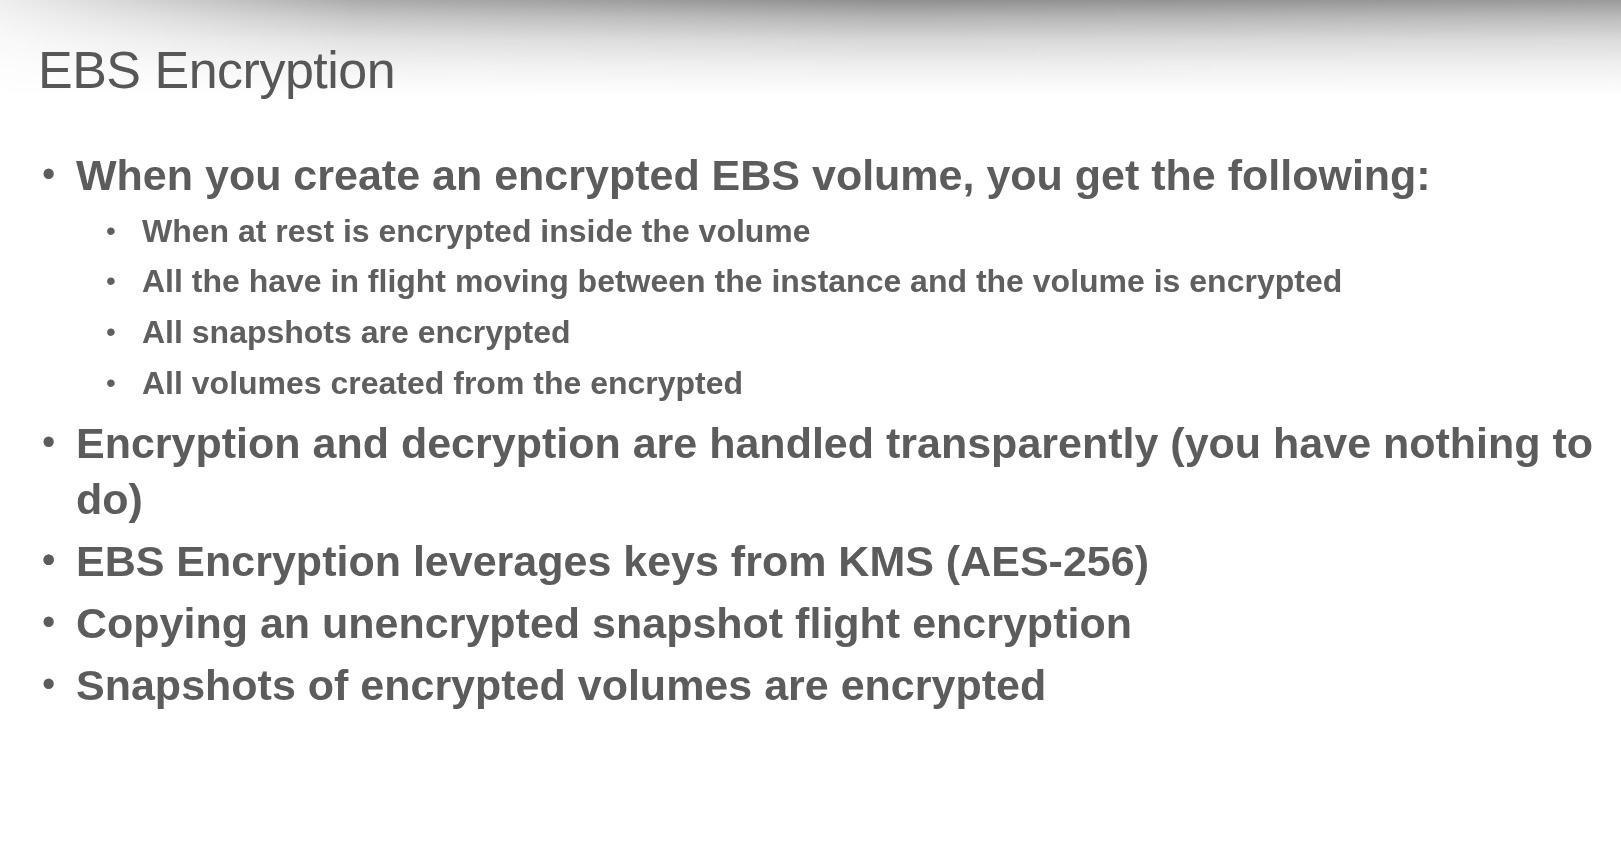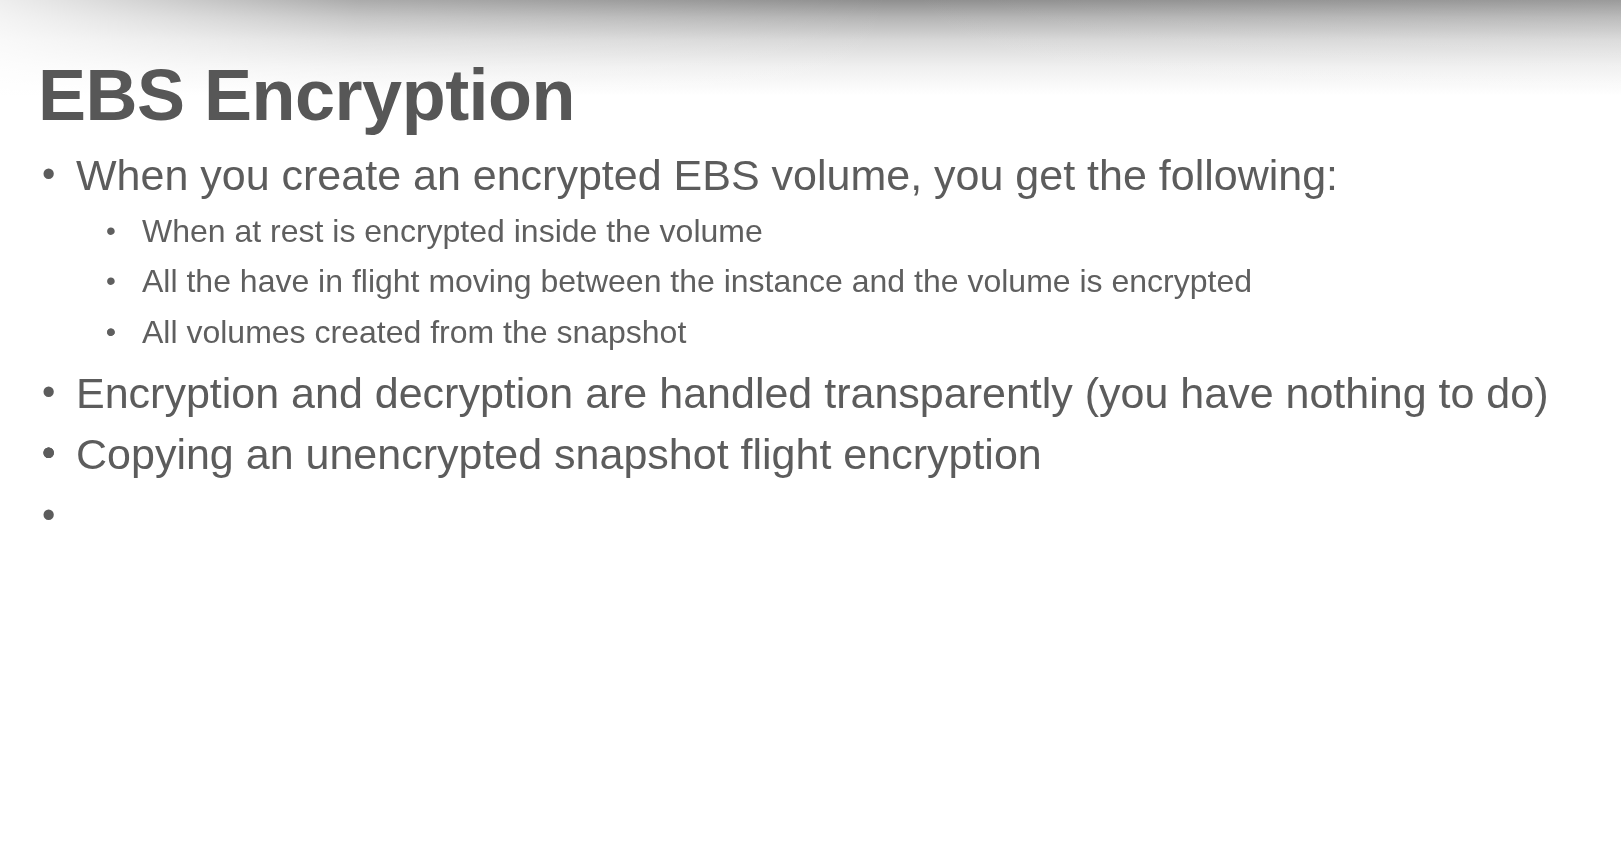--- a/index.html
+++ b/index.html
@@ -50,22 +50,22 @@
                 rgba(255,255,255,0.85) 0%,
                 rgba(255,255,255,0.25) 22%,
                 rgba(255,255,255,0.0) 55%,
                 rgba(255,255,255,0.1) 100%);
   }
 
   .slide-title {
     position: absolute;
     left: 38px;
     top: 6px;
-    font-size: 72px;
-    font-weight: 700;
+    font-size: 52px;
+    font-weight: 400;
     line-height: 1.15;
     color: #575757;
     letter-spacing: -0.5px;
     white-space: nowrap;
   }
 
   .body-list {
     position: absolute;
     left: 34px;
     top: 148px;
@@ -109,20 +109,21 @@
     position: absolute;
     left: 30px;
     top: 0;
     font-size: 28px;
     line-height: 1.80;
     color: #5f5f5f;
   }
 
   .text {
     display: inline;
+    font-weight: bold;
   }
 </style>
 </head>
 <body>
 
 <div class="slide">
 
   <div class="top-band"></div>
 
   <h1 class="slide-title">EBS Encryption</h1>
@@ -136,44 +137,47 @@
         <li class="l2">
           <span class="bullet">•</span>
           <span class="text">When at rest is encrypted inside the volume</span>
         </li>
         <li class="l2">
           <span class="bullet">•</span>
           <span class="text">All the have in flight moving between the instance and the volume is encrypted</span>
         </li>
         <li class="l2">
           <span class="bullet">•</span>
+          <span class="text">All snapshots are encrypted</span>
         </li>
         <li class="l2">
           <span class="bullet">•</span>
-          <span class="text">All volumes created from the snapshot</span>
+          <span class="text">All volumes created from the encrypted</span>
         </li>
       </ul>
     </li>
 
     <li class="l1">
       <span class="bullet">•</span>
       <span class="text">Encryption and decryption are handled transparently (you have nothing to do)</span>
     </li>
 
     <li class="l1">
       <span class="bullet">•</span>
     </li>
 
     <li class="l1">
       <span class="bullet">•</span>
+      <span class="text">EBS Encryption leverages keys from KMS (AES-256)</span>
     </li>
 
     <li class="l1">
       <span class="bullet">•</span>
       <span class="text">Copying an unencrypted snapshot flight encryption</span>
     </li>
 
     <li class="l1">
       <span class="bullet">•</span>
+      <span class="text">Snapshots of encrypted volumes are encrypted</span>
     </li>
 
   </ul>
 </div>
 
 </body></html>

